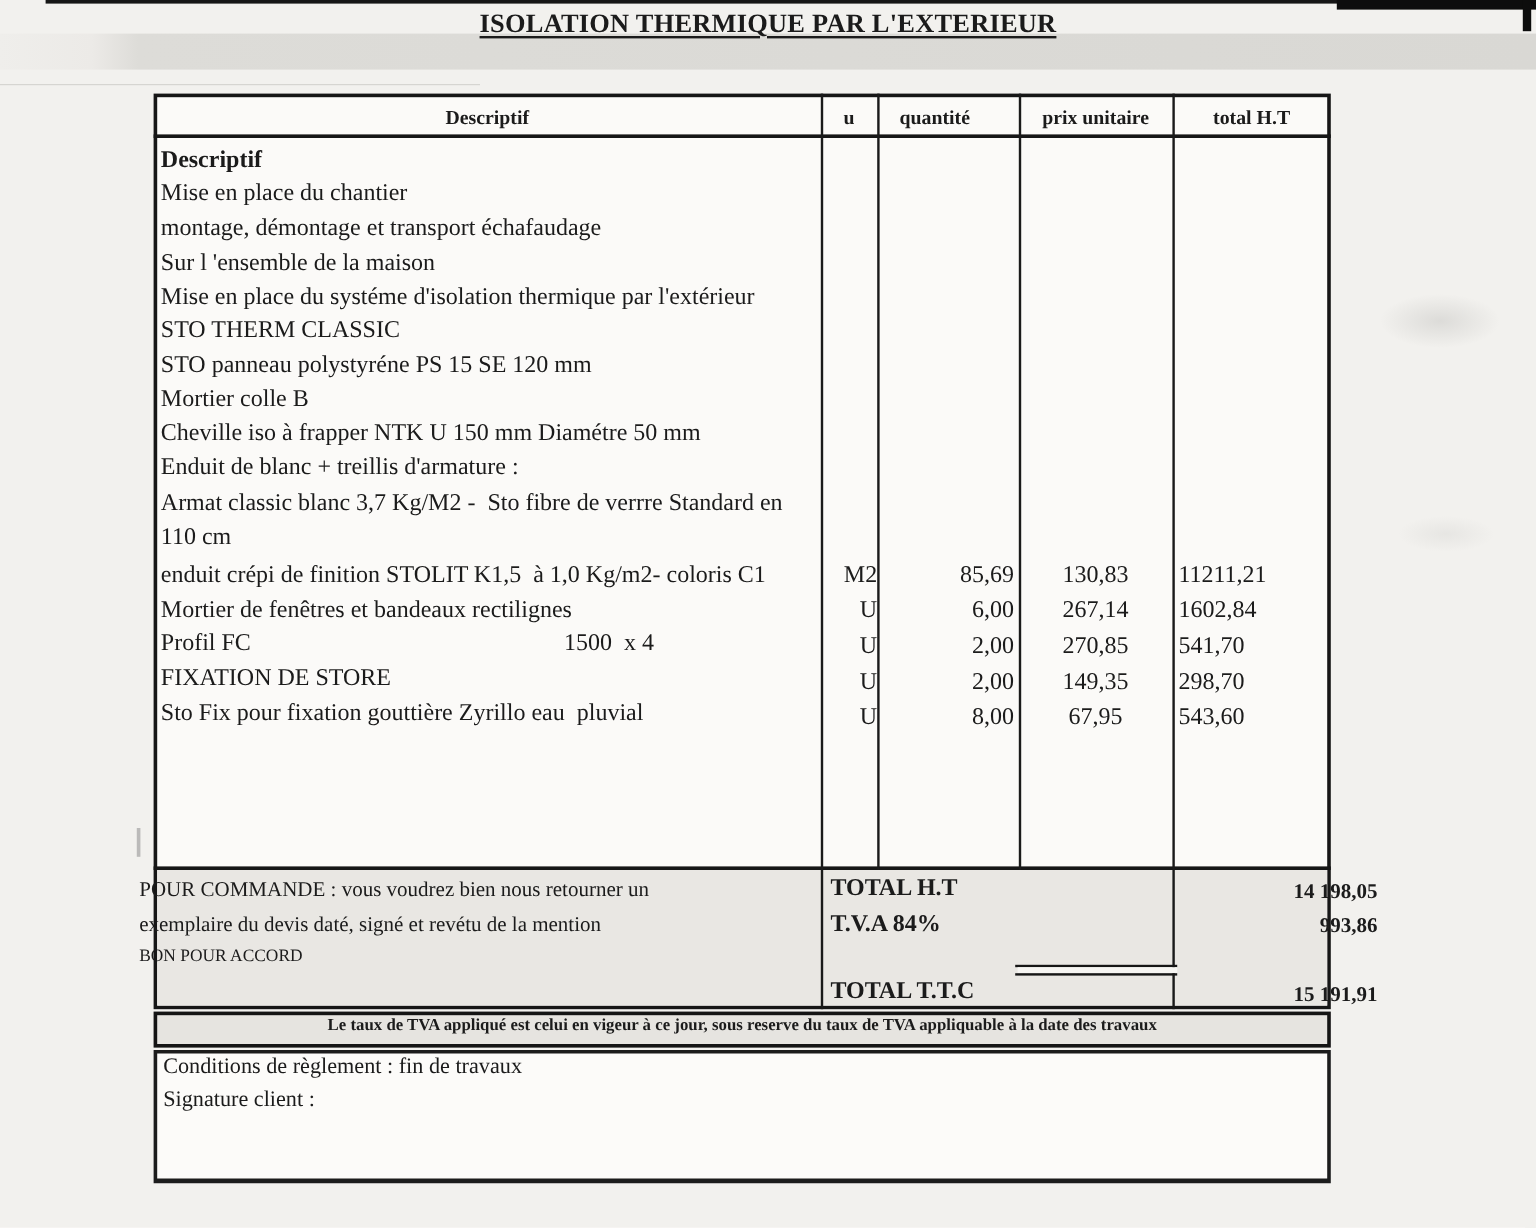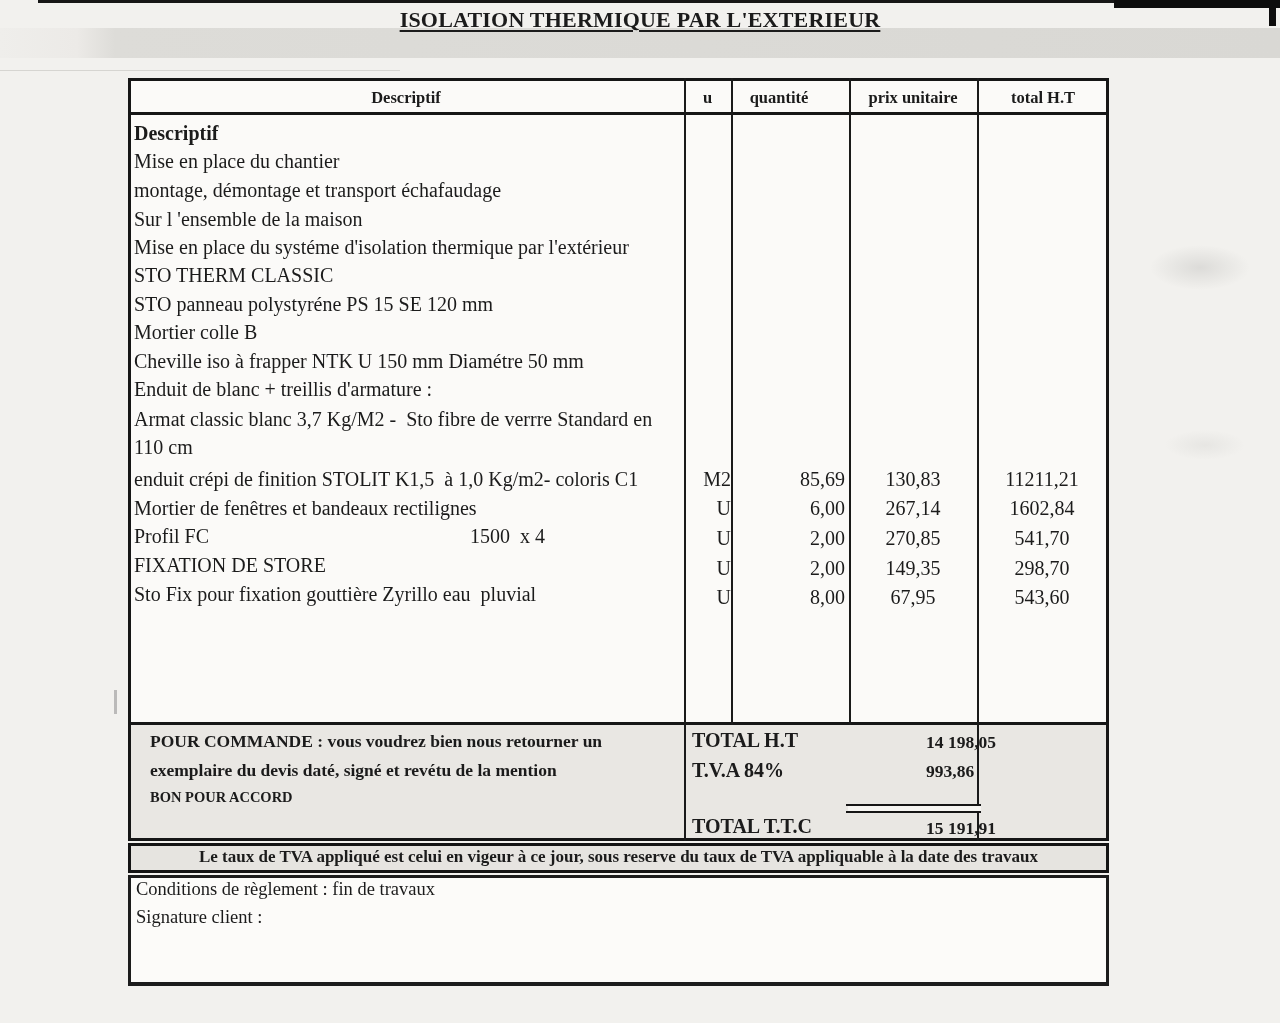--- a/index.html
+++ b/index.html
@@ -49,31 +49,31 @@
   .h-price{left:849px;width:128px;}
   .h-total{left:977px;width:132px;}
 
   .bline{left:134px;font-size:20px;white-space:pre;}
   .bold{font-weight:bold;}
   .item-desc{left:134px;font-size:20px;white-space:pre;}
   .item-extra{font-size:20px;white-space:pre;}
   .cell-u{left:684px;width:47px;text-align:right;font-size:20px;}
   .cell-qty{left:737px;width:108px;text-align:right;font-size:20px;}
   .cell-price{left:853px;width:120px;text-align:center;font-size:20px;}
-  .cell-total{left:982px;width:120px;text-align:center;font-size:20px;}
+  .cell-total{left:982px;width:120px;text-align:left;font-size:20px;}
 
-  .note-line{left:150px;font-weight:bold;font-size:17.5px;white-space:pre;text-align:center;}
+  .note-line{left:116px;font-weight:normal;font-size:17.5px;white-space:pre;text-align:center;}
   .note-small{font-size:14.5px;}
   .tot-label{left:692px;font-weight:bold;font-size:20px;white-space:pre;}
-  .tot-value{left:926px;width:120px;text-align:left;font-weight:bold;font-size:17.5px;}
+  .tot-value{left:1028px;width:120px;text-align:right;font-weight:bold;font-size:17.5px;}
 
   .banner-box{left:128px;top:843px;width:981px;height:30px;box-sizing:border-box;
     border:3px solid #141414;background:#e6e4e0;}
   .banner-text{left:128px;top:847px;width:981px;text-align:center;
-    font-weight:bold;font-size:17px;}
+    font-weight:bold;font-size:14px;}
 
   .footer-box{left:128px;top:875px;width:981px;height:111px;box-sizing:border-box;
     border:3px solid #1c1c1c;border-bottom-width:4px;background:#fcfbf9;}
   .foot-line{left:136px;font-size:18.5px;white-space:pre;}
 </style>
 </head>
 <body>
 
 <div class="abs strip-top"></div>
 <div class="abs strip-tr"></div>

